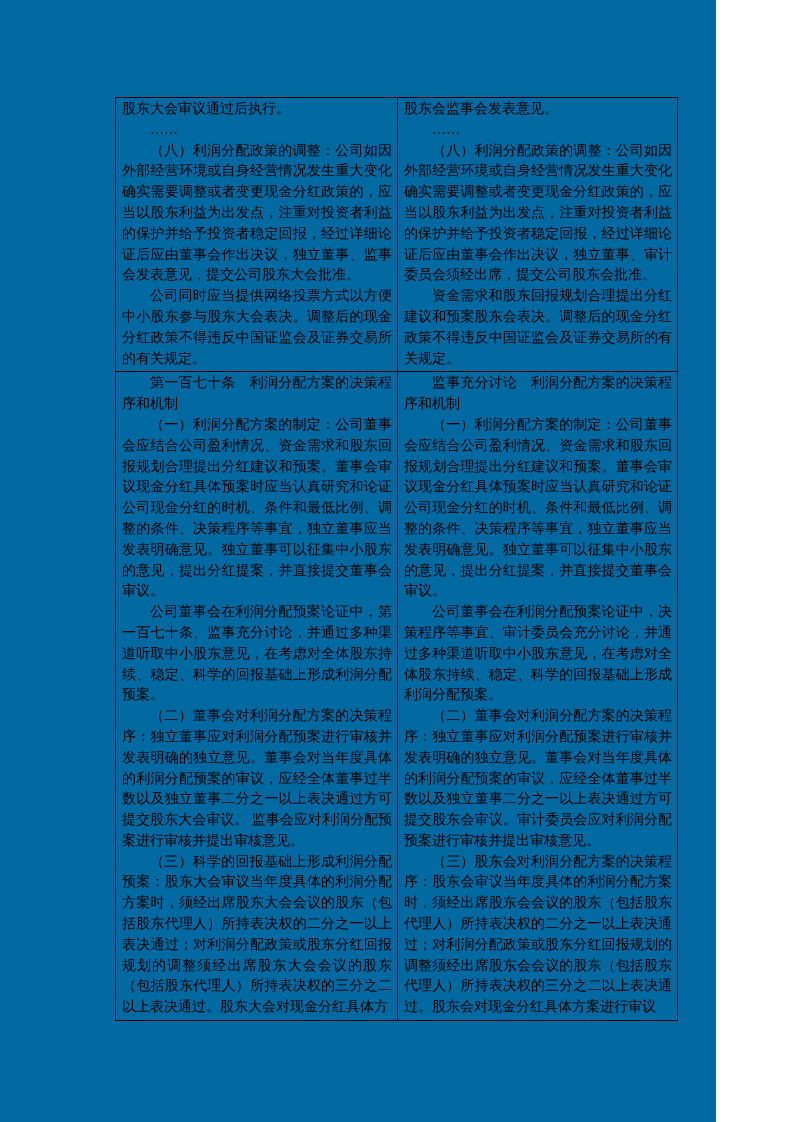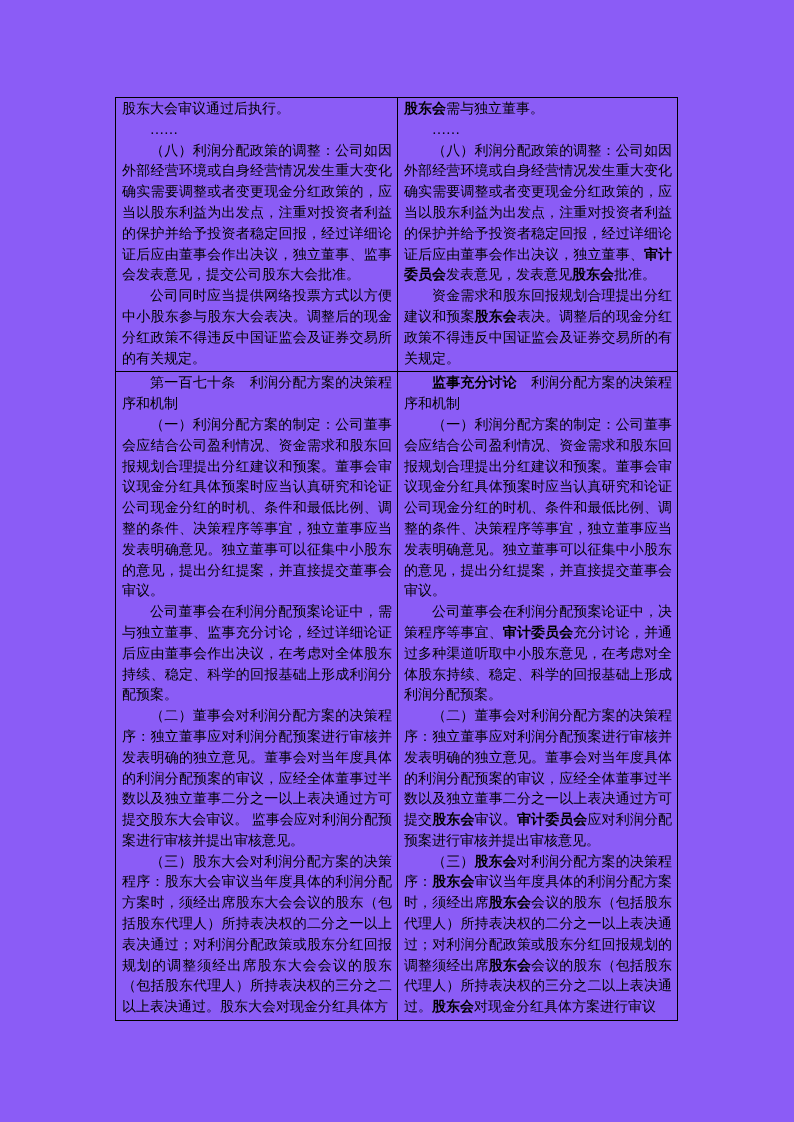--- a/index.html
+++ b/index.html
@@ -10,22 +10,22 @@
   body {
     width: 794px;
     height: 1122px;
     position: relative;
     font-family: "Liberation Serif", "DejaVu Serif", serif;
     color: #000000;
   }
   .page {
     position: absolute;
     left: 0; top: 0;
-    width: 794px; height: 1122px;
-    background: #8b5cf6;
+    width: 716px; height: 1122px;
+    background: #0369a1;
     overflow: hidden;
   }
   table.doc-table {
     position: absolute;
     left: 115px;
     top: 97px;
     width: 562px;
     border-collapse: collapse;
     table-layout: fixed;
   }
@@ -35,53 +35,53 @@
     padding: 1px 5px 2px 6px;
     font-size: 14px;
     line-height: 20.8px;
     text-align: justify;
     overflow: hidden;
   }
   td.row1 { height: 266px; }
   td.row2 { height: 643px; }
   .para { margin: 0; }
   .para.indent { text-indent: 2em; }
-  .seg-b { font-weight: bold; }
+  .seg-b { font-weight: normal; }
 </style>
 </head>
 <body>
 
 <div class="page">
   <table class="doc-table">
     <colgroup>
       <col style="width:282px">
       <col style="width:280px">
     </colgroup>
     <tbody>
       <tr>
         <td class="row1">
             <div class="para"><span class="seg">股东大会审议通过后执行。</span></div>
             <div class="para indent"><span class="seg">……</span></div>
             <div class="para indent"><span class="seg">（八）利润分配政策的调整：公司如因外部经营环境或自身经营情况发生重大变化确实需要调整或者变更现金分红政策的，应当以股东利益为出发点，注重对投资者利益的保护并给予投资者稳定回报，经过详细论证后应由董事会作出决议，独立董事、监事会发表意见，提交公司股东大会批准。</span></div>
             <div class="para indent"><span class="seg">公司同时应当提供网络投票方式以方便中小股东参与股东大会表决。调整后的现金分红政策不得违反中国证监会及证券交易所的有关规定。</span></div>
           </td>
         <td class="row1">
-            <div class="para"><span class="seg-b">股东会</span><span class="seg">需与独立董事。</span></div>
+            <div class="para"><span class="seg-b">股东会</span><span class="seg">监事会发表意见。</span></div>
             <div class="para indent"><span class="seg">……</span></div>
-            <div class="para indent"><span class="seg">（八）利润分配政策的调整：公司如因外部经营环境或自身经营情况发生重大变化确实需要调整或者变更现金分红政策的，应当以股东利益为出发点，注重对投资者利益的保护并给予投资者稳定回报，经过详细论证后应由董事会作出决议，独立董事、</span><span class="seg-b">审计委员会</span><span class="seg">发表意见，发表意见</span><span class="seg-b">股东会</span><span class="seg">批准。</span></div>
+            <div class="para indent"><span class="seg">（八）利润分配政策的调整：公司如因外部经营环境或自身经营情况发生重大变化确实需要调整或者变更现金分红政策的，应当以股东利益为出发点，注重对投资者利益的保护并给予投资者稳定回报，经过详细论证后应由董事会作出决议，独立董事、</span><span class="seg-b">审计委员会</span><span class="seg">须经出席，提交公司</span><span class="seg-b">股东会</span><span class="seg">批准。</span></div>
             <div class="para indent"><span class="seg">资金需求和股东回报规划合理提出分红建议和预案</span><span class="seg-b">股东会</span><span class="seg">表决。调整后的现金分红政策不得违反中国证监会及证券交易所的有关规定。</span></div>
           </td>
       </tr>
       <tr>
         <td class="row2">
             <div class="para indent"><span class="seg">第一百七十条　利润分配方案的决策程序和机制</span></div>
             <div class="para indent"><span class="seg">（一）利润分配方案的制定：公司董事会应结合公司盈利情况、资金需求和股东回报规划合理提出分红建议和预案。董事会审议现金分红具体预案时应当认真研究和论证公司现金分红的时机、条件和最低比例、调整的条件、决策程序等事宜，独立董事应当发表明确意见。独立董事可以征集中小股东的意见，提出分红提案，并直接提交董事会审议。</span></div>
-            <div class="para indent"><span class="seg">公司董事会在利润分配预案论证中，需与独立董事、监事充分讨论，经过详细论证后应由董事会作出决议，在考虑对全体股东持续、稳定、科学的回报基础上形成利润分配预案。</span></div>
+            <div class="para indent"><span class="seg">公司董事会在利润分配预案论证中，第一百七十条、监事充分讨论，并通过多种渠道听取中小股东意见，在考虑对全体股东持续、稳定、科学的回报基础上形成利润分配预案。</span></div>
             <div class="para indent"><span class="seg">（二）董事会对利润分配方案的决策程序：独立董事应对利润分配预案进行审核并发表明确的独立意见。董事会对当年度具体的利润分配预案的审议，应经全体董事过半数以及独立董事二分之一以上表决通过方可提交股东大会审议。 监事会应对利润分配预案进行审核并提出审核意见。</span></div>
-            <div class="para indent"><span class="seg">（三）股东大会对利润分配方案的决策程序：股东大会审议当年度具体的利润分配方案时，须经出席股东大会会议的股东（包括股东代理人）所持表决权的二分之一以上表决通过；对利润分配政策或股东分红回报规划的调整须经出席股东大会会议的股东（包括股东代理人）所持表决权的三分之二以上表决通过。股东大会对现金分红具体方</span></div>
+            <div class="para indent"><span class="seg">（三）科学的回报基础上形成利润分配预案：股东大会审议当年度具体的利润分配方案时，须经出席股东大会会议的股东（包括股东代理人）所持表决权的二分之一以上表决通过；对利润分配政策或股东分红回报规划的调整须经出席股东大会会议的股东（包括股东代理人）所持表决权的三分之二以上表决通过。股东大会对现金分红具体方</span></div>
           </td>
         <td class="row2">
             <div class="para indent"><span class="seg-b">监事充分讨论</span><span class="seg">　利润分配方案的决策程序和机制</span></div>
             <div class="para indent"><span class="seg">（一）利润分配方案的制定：公司董事会应结合公司盈利情况、资金需求和股东回报规划合理提出分红建议和预案。董事会审议现金分红具体预案时应当认真研究和论证公司现金分红的时机、条件和最低比例、调整的条件、决策程序等事宜，独立董事应当发表明确意见。独立董事可以征集中小股东的意见，提出分红提案，并直接提交董事会审议。</span></div>
             <div class="para indent"><span class="seg">公司董事会在利润分配预案论证中，决策程序等事宜、</span><span class="seg-b">审计委员会</span><span class="seg">充分讨论，并通过多种渠道听取中小股东意见，在考虑对全体股东持续、稳定、科学的回报基础上形成利润分配预案。</span></div>
             <div class="para indent"><span class="seg">（二）董事会对利润分配方案的决策程序：独立董事应对利润分配预案进行审核并发表明确的独立意见。董事会对当年度具体的利润分配预案的审议，应经全体董事过半数以及独立董事二分之一以上表决通过方可提交</span><span class="seg-b">股东会</span><span class="seg">审议。</span><span class="seg-b">审计委员会</span><span class="seg">应对利润分配预案进行审核并提出审核意见。</span></div>
             <div class="para indent"><span class="seg">（三）</span><span class="seg-b">股东会</span><span class="seg">对利润分配方案的决策程序：</span><span class="seg-b">股东会</span><span class="seg">审议当年度具体的利润分配方案时，须经出席</span><span class="seg-b">股东会</span><span class="seg">会议的股东（包括股东代理人）所持表决权的二分之一以上表决通过；对利润分配政策或股东分红回报规划的调整须经出席</span><span class="seg-b">股东会</span><span class="seg">会议的股东（包括股东代理人）所持表决权的三分之二以上表决通过。</span><span class="seg-b">股东会</span><span class="seg">对现金分红具体方案进行审议</span></div>
           </td>
       </tr>
     </tbody>

